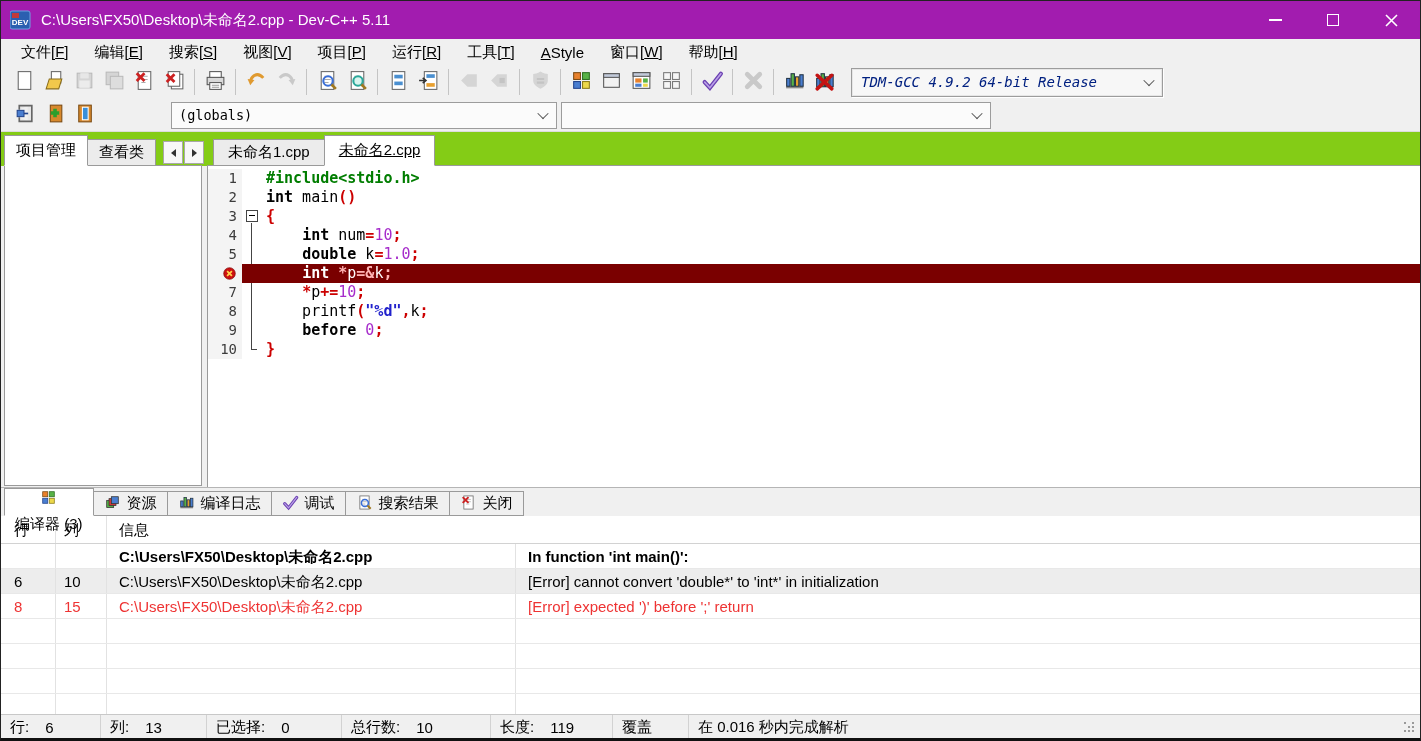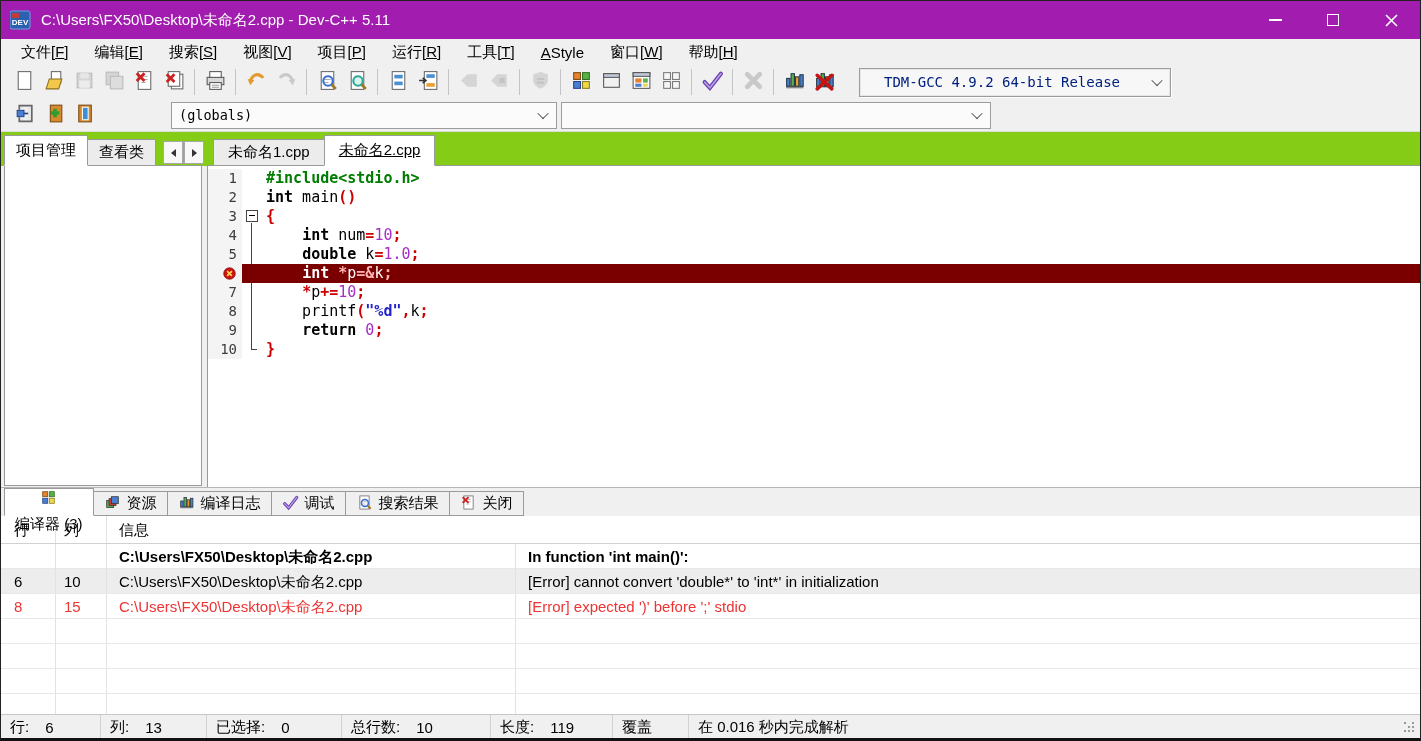--- a/index.html
+++ b/index.html
@@ -26,22 +26,22 @@
   .toolbar2{position:absolute;left:0;top:98px;width:100%;height:33px;display:flex;
     align-items:center;padding-left:8px;background:#f0f0f0;border-bottom:1px solid #dcdcdc;}
   .tbtn{width:30px;height:30px;display:flex;align-items:center;justify-content:center;border-radius:3px;flex:0 0 auto;}
   .tbtn svg{width:23px;height:23px;}
   .tbtn.disabled{filter:grayscale(1) opacity(.45);}
   .tsep{width:1px;height:26px;background:#c4c4c4;margin:0 5px;flex:0 0 auto;}
   .combo{display:flex;align-items:center;position:relative;background:#f7f7f7;
     border:1px solid #9c9c9c;font-family:"DejaVu Sans Mono",monospace;}
   .chev{width:8px;height:8px;border-left:1.6px solid #555;border-bottom:1.6px solid #555;
     transform:rotate(-45deg) translate(1px,-1px);margin-left:auto;margin-right:9px;flex:0 0 auto;}
-  .compiler-combo{margin-left:20px;width:312px;height:29px;font-size:14px;color:#002080;
-    padding-left:24px;box-shadow:inset 0 0 0 1px #e6e6e6, 1px 1px 0 #fff;}
+  .compiler-combo{margin-left:12px;width:312px;height:29px;font-size:14px;color:#002080;
+    padding-left:9px;box-shadow:inset 0 0 0 1px #e6e6e6, 1px 1px 0 #fff;font-style:italic;}
   .scope-combo{margin-left:72px;width:386px;height:27px;font-size:13.5px;background:#fbfbfb;padding-left:7px;}
   .member-combo{margin-left:4px;width:430px;height:27px;font-size:13.5px;background:#fbfbfb;padding-left:7px;}
   
   .tabrow{position:absolute;left:0;top:131px;width:100%;height:34px;background:#84cc16;}
   .lefttabs{position:absolute;left:3px;bottom:0;display:flex;align-items:flex-end;}
   .ltab{height:27px;display:flex;align-items:center;padding:0 11px;font-size:15px;
     border:1px solid #9a9a9a;background:#ececec;margin-right:-1px;}
   .ltab.active{height:31px;background:#fff;border-bottom-color:#fff;z-index:2;}
   .spinbtns{display:flex;margin-left:8px;margin-bottom:2px;}
   .spin{width:20px;height:23px;border:1px solid #a8a8a8;background:#f8f8f8;
@@ -430,21 +430,21 @@
           <div class="ctext"><span class="tok pl">    </span><span class="tok sym">*</span><span class="tok pl">p</span><span class="tok sym">+=</span><span class="tok num">10</span><span class="tok sym">;</span></div>
         </div>
         <div class="cline">
           <div class="gnum">8</div>
           <div class="gfold line"></div>
           <div class="ctext"><span class="tok pl">    printf</span><span class="tok sym">(</span><span class="tok str">"%d"</span><span class="tok sym">,</span><span class="tok pl">k</span><span class="tok sym">;</span></div>
         </div>
         <div class="cline">
           <div class="gnum">9</div>
           <div class="gfold line"></div>
-          <div class="ctext"><span class="tok pl">    </span><span class="tok kw">return</span><span class="tok pl"> </span><span class="tok num">0</span><span class="tok sym">;</span></div>
+          <div class="ctext"><span class="tok pl">    </span><span class="tok kw">before</span><span class="tok pl"> </span><span class="tok num">0</span><span class="tok sym">;</span></div>
         </div>
         <div class="cline">
           <div class="gnum">10</div>
           <div class="gfold end"></div>
           <div class="ctext"><span class="tok sym">}</span></div>
         </div>
       </div>
   </div>
 
   <div class="report">
@@ -516,21 +516,21 @@
         <div class="trow selected">
           <div class="tcell c-line">6</div>
           <div class="tcell c-col">10</div>
           <div class="tcell c-unit">C:\Users\FX50\Desktop\未命名2.cpp</div>
           <div class="tcell c-msg">[Error] cannot convert 'double*' to 'int*' in initialization</div>
         </div>
         <div class="trow error">
           <div class="tcell c-line">8</div>
           <div class="tcell c-col">15</div>
           <div class="tcell c-unit">C:\Users\FX50\Desktop\未命名2.cpp</div>
-          <div class="tcell c-msg">[Error] expected ')' before ';' stdio</div>
+          <div class="tcell c-msg">[Error] expected ')' before ';' return</div>
         </div>
         <div class="trow">
           <div class="tcell c-line"></div>
           <div class="tcell c-col"></div>
           <div class="tcell c-unit"></div>
           <div class="tcell c-msg"></div>
         </div>
         <div class="trow">
           <div class="tcell c-line"></div>
           <div class="tcell c-col"></div>

